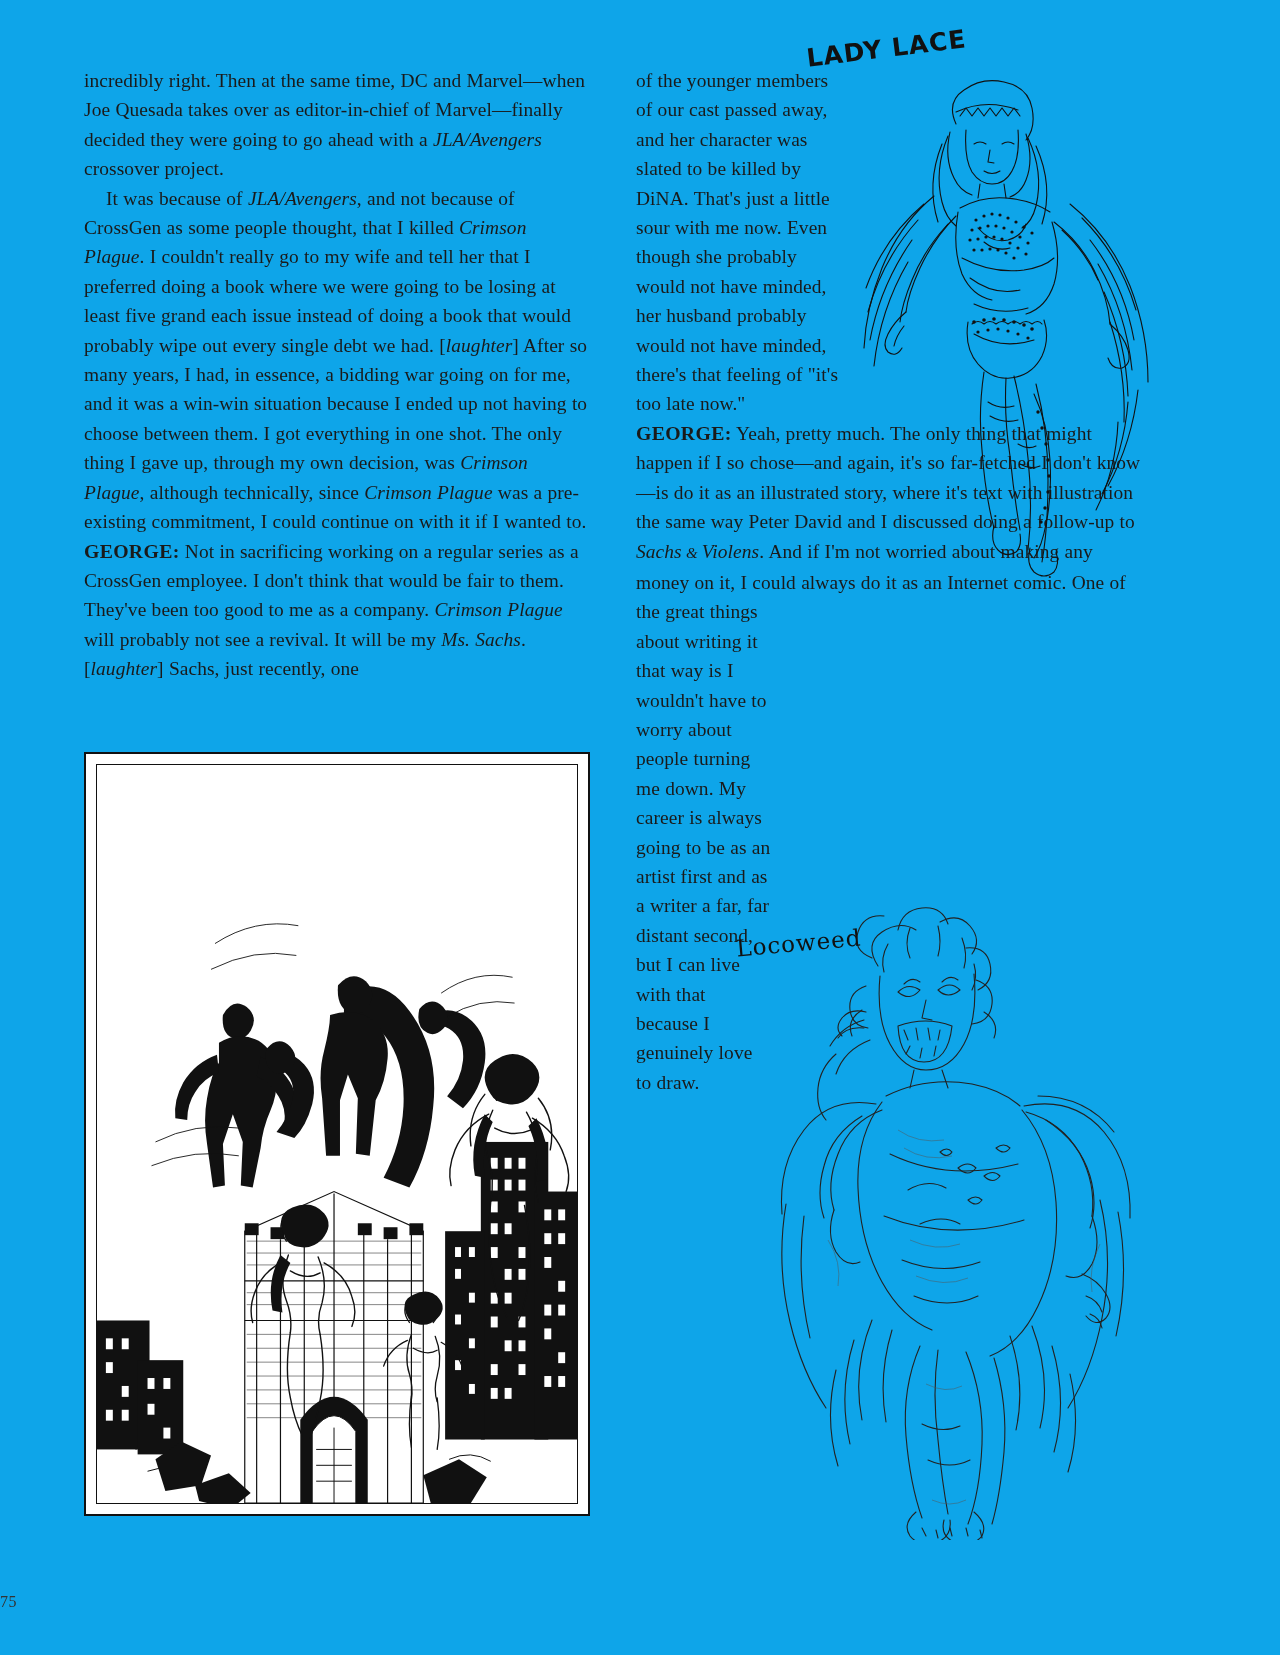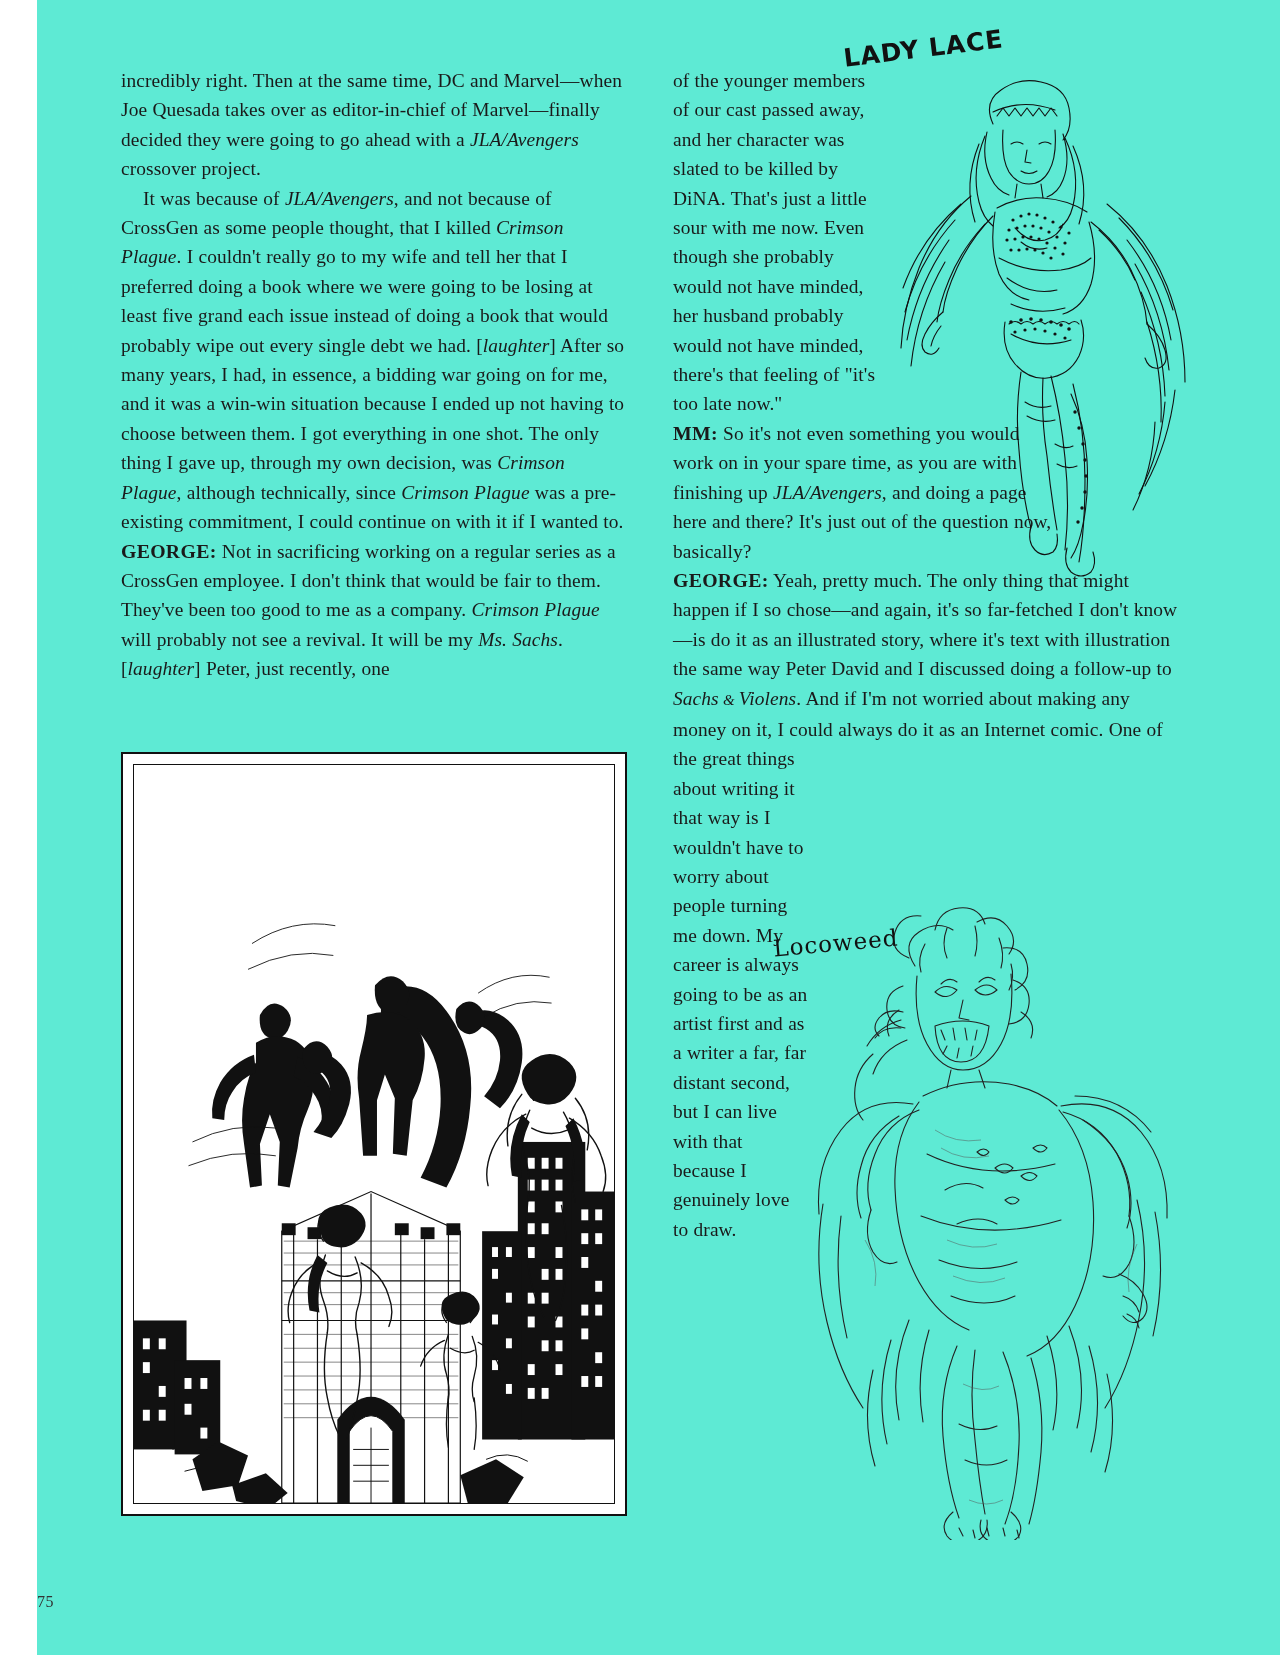--- a/index.html
+++ b/index.html
@@ -11,22 +11,21 @@
     width: 1280px;
     height: 1655px;
     position: relative;
     font-family: "Liberation Serif", "DejaVu Serif", serif;
     color: #1a1a1a;
     overflow: hidden;
   }
   .page {
     position: absolute;
     inset: 0;
-    background: #5eead4;
-    margin-left: 37px;
+    background: #0ea5e9;
   }
 
   
   .col-left {
     position: absolute;
     left: 84px;
     top: 66px;
     width: 508px;
   }
   .col-right {
@@ -149,33 +148,30 @@
     <p class="body">
       <span>incredibly right. Then at the same time, DC and Marvel—when Joe Quesada takes over as editor-in-chief of Marvel—finally decided they were going to go ahead with a </span><i>JLA/Avengers</i><span> crossover project.</span>
     </p>
 
     <p class="body">
       <span class="indent"></span><span>It was because of </span><i>JLA/Avengers</i><span>, and not because of CrossGen as some people thought, that I killed </span><i>Crimson Plague</i><span>. I couldn't really go to my wife and tell her that I preferred doing a book where we were going to be losing at least five grand each issue instead of doing a book that would probably wipe out every single debt we had. [</span><i>laughter</i><span>] After so many years, I had, in essence, a bidding war going on for me, and it was a win-win situation because I ended up not having to choose between them. I got everything in one shot. The only thing I gave up, through my own decision, was </span><i>Crimson Plague</i><span>, although technically, since </span><i>Crimson Plague</i><span> was a pre-existing commitment, I could continue on with it if I wanted to.</span>
     </p>
 
 
     <p class="body gap">
-      <span class="spk">GEORGE:</span><span>  Not in sacrificing working on a regular series as a CrossGen employee. I don't think that would be fair to them. They've been too good to me as a company. </span><i>Crimson Plague</i><span> will probably not see a revival. It will be my </span><i>Ms. Sachs</i><span>. [</span><i>laughter</i><span>] Peter, just recently, one</span>
+      <span class="spk">GEORGE:</span><span>  Not in sacrificing working on a regular series as a CrossGen employee. I don't think that would be fair to them. They've been too good to me as a company. </span><i>Crimson Plague</i><span> will probably not see a revival. It will be my </span><i>Ms. Sachs</i><span>. [</span><i>laughter</i><span>] Sachs, just recently, one</span>
     </p>
   </div>
 
   <div class="col-right">
 
     <p class="body narrow-1">
       <span>of the younger members of our cast passed away, and her character was slated to be killed by DiNA. That's just a little sour with me now. Even though she probably would not have minded, her husband probably would not have minded, there's that feeling of "it's too late now."</span>
     </p>
 
-    <p class="body gap narrow-2" style="width:388px;">
-      <span class="spk">MM:</span><span>  So it's not even something you would work on in your spare time, as you are with finishing up </span><i>JLA/Avengers</i><span>, and doing a page here and there? It's just out of the question now, basically?</span>
-    </p>
 
     <p class="body gap">
       <span class="spk">GEORGE:</span><span>  Yeah, pretty much. The only thing that might happen if I so chose—and again, it's so far-fetched I don't know—is do it as an illustrated story, where it's text with illustration the same way Peter David and I discussed doing a follow-up to </span><i>Sachs</i><i class="small-amp"> &amp; </i><i>Violens</i><span>. And if I'm not worried about making any money on it, I could always do it as an Internet comic. One of</span>
     </p>
 
     <p class="body narrow-4">
       <span>the great things about writing it that way is I wouldn't have to worry about people turning me down. My career is always going to be as an artist first and as a writer a far, far distant second, but I can live with that because I genuinely love to draw.</span>
     </p>
   </div>
 

